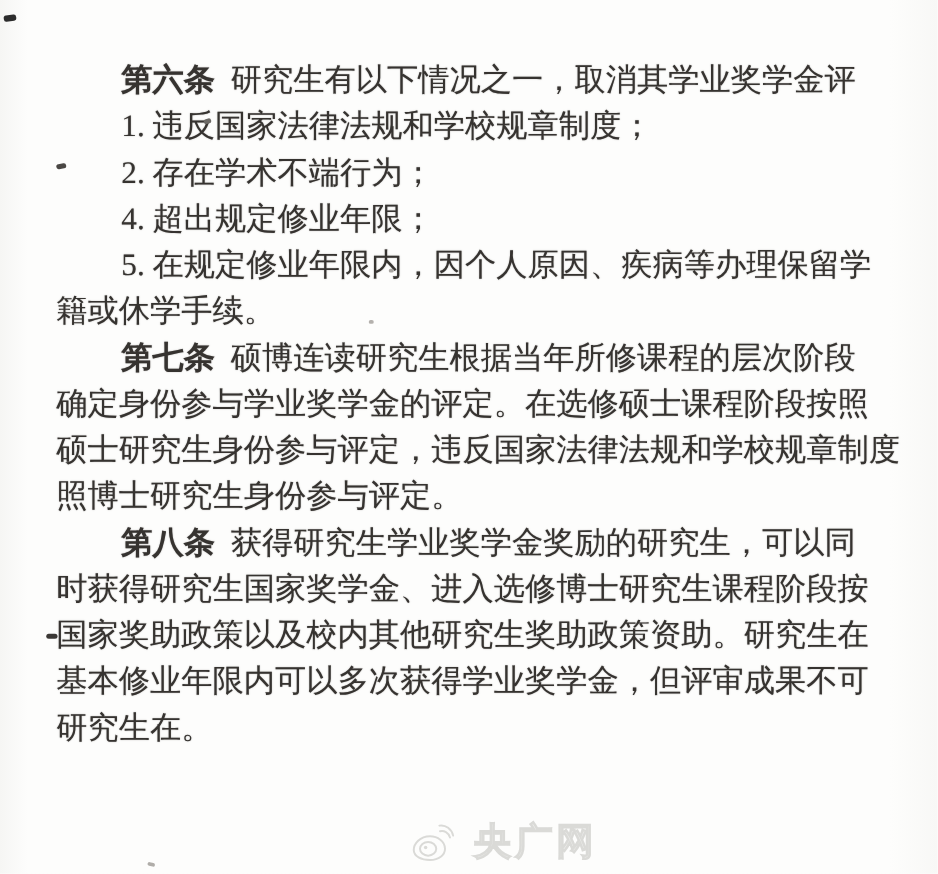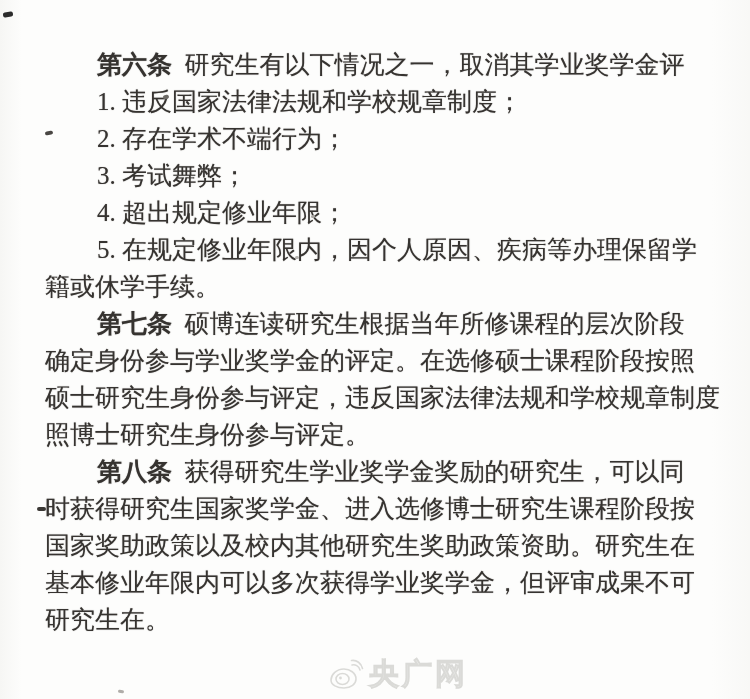--- a/index.html
+++ b/index.html
@@ -36,21 +36,21 @@
   .indent { padding-left: 52px; }
   .term { font-weight: bold; }
   .term:not(:empty) { margin-right: 0.5em; }
 
   .watermark {
     position: absolute;
     left: 328px;
     top: 656px;
     display: flex;
     align-items: center;
-    gap: 5px;
+    gap: 15px;
     opacity: 0.9;
   }
   .wm-text {
     font-size: 30px;
     line-height: 36px;
     letter-spacing: 3px;
     font-weight: bold;
     color: #f0f0ee;
     -webkit-text-stroke: 1px #d7d7d4;
   }
@@ -68,21 +68,20 @@
 </style>
 </head>
 <body>
 
 <div class="page">
 
   <div class="textcol">
     <div class="line indent"><b class="term">第六条</b><span>研究生有以下情况之一，取消其学业奖学金评</span></div>
     <div class="line indent"><span>1. 违反国家法律法规和学校规章制度；</span></div>
     <div class="line indent"><span>2. 存在学术不端行为；</span></div>
-    <div class="line indent"><span>3. 考试舞弊；</span></div>
     <div class="line indent"><span>4. 超出规定修业年限；</span></div>
     <div class="line indent"><span>5. 在规定修业年限内，因个人原因、疾病等办理保留学</span></div>
     <div class="line"><span>籍或休学手续。</span></div>
     <div class="line indent"><b class="term">第七条</b><span>硕博连读研究生根据当年所修课程的层次阶段</span></div>
     <div class="line"><span>确定身份参与学业奖学金的评定。在选修硕士课程阶段按照</span></div>
     <div class="line"><span>硕士研究生身份参与评定，违反国家法律法规和学校规章制度</span></div>
     <div class="line"><span>照博士研究生身份参与评定。</span></div>
     <div class="line indent"><b class="term">第八条</b><span>获得研究生学业奖学金奖励的研究生，可以同</span></div>
     <div class="line"><span>时获得研究生国家奖学金、进入选修博士研究生课程阶段按</span></div>
     <div class="line"><span>国家奖助政策以及校内其他研究生奖助政策资助。研究生在</span></div>

